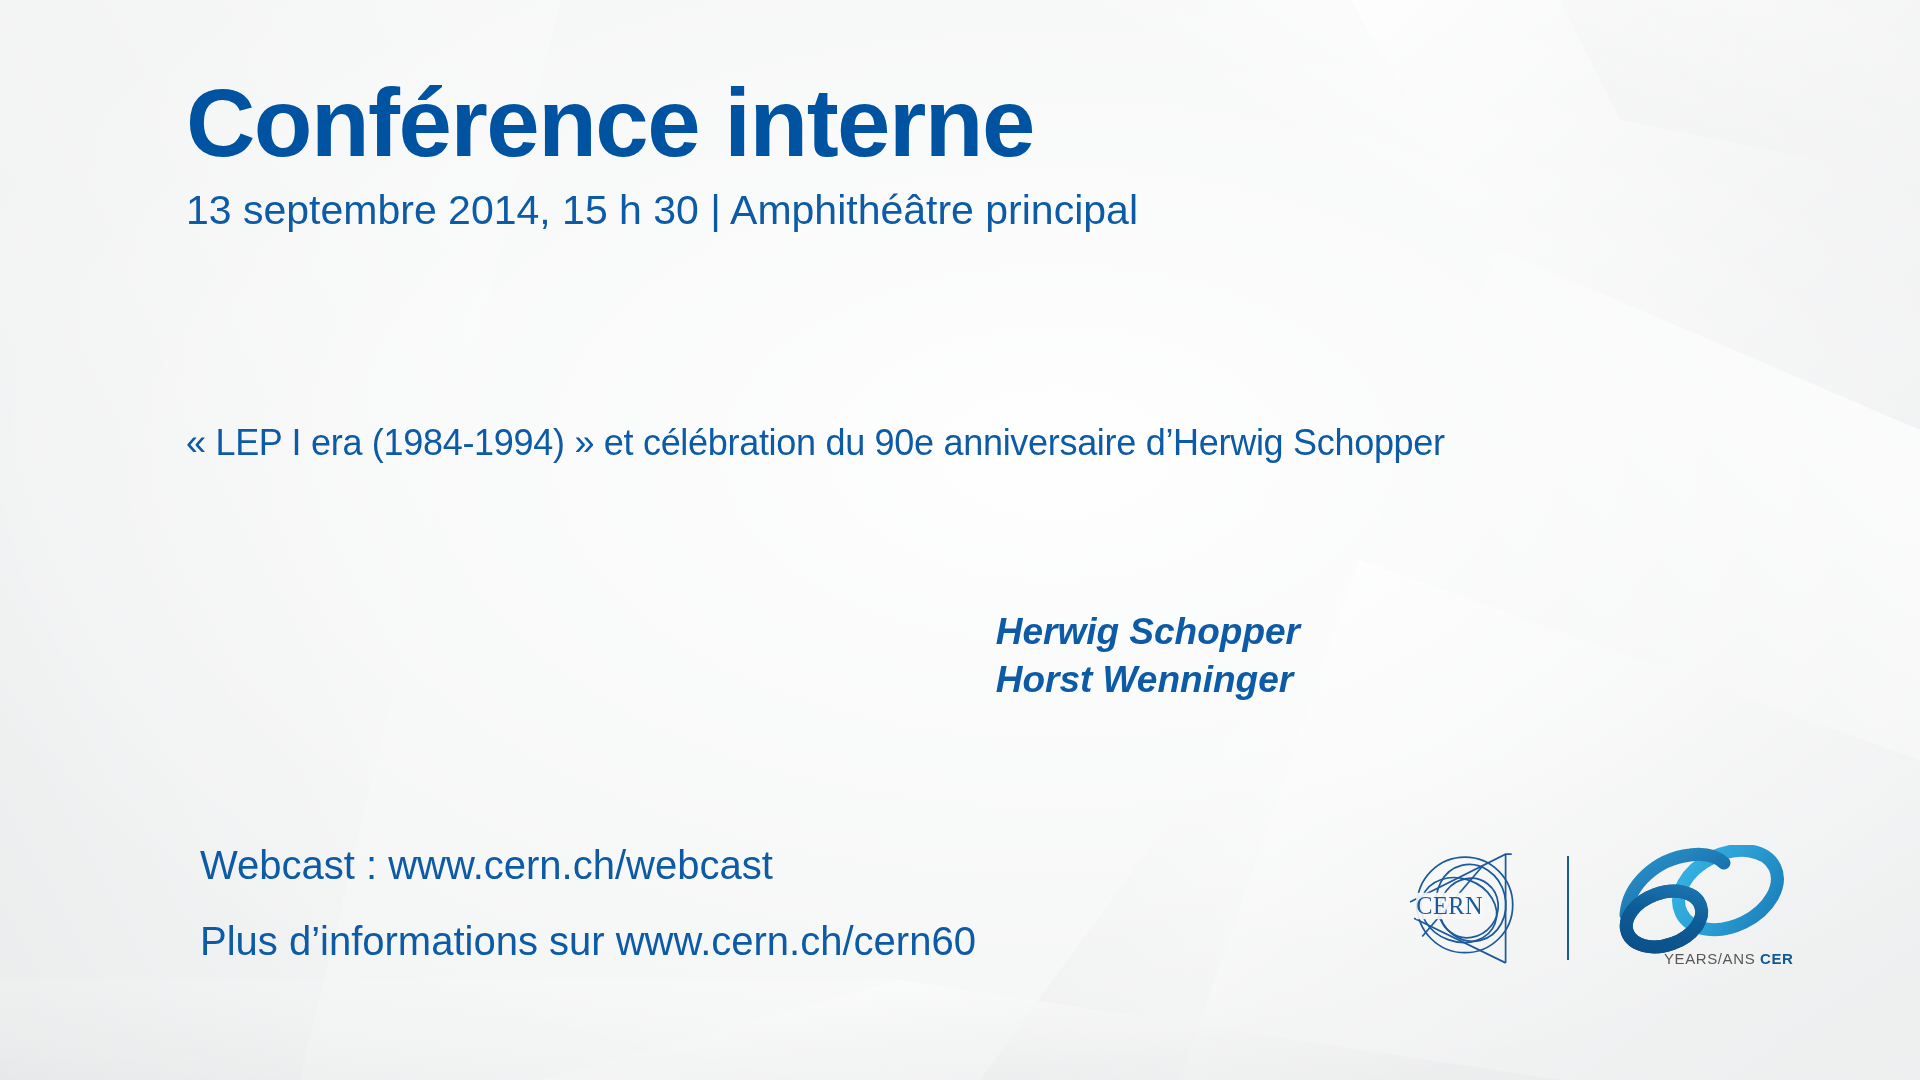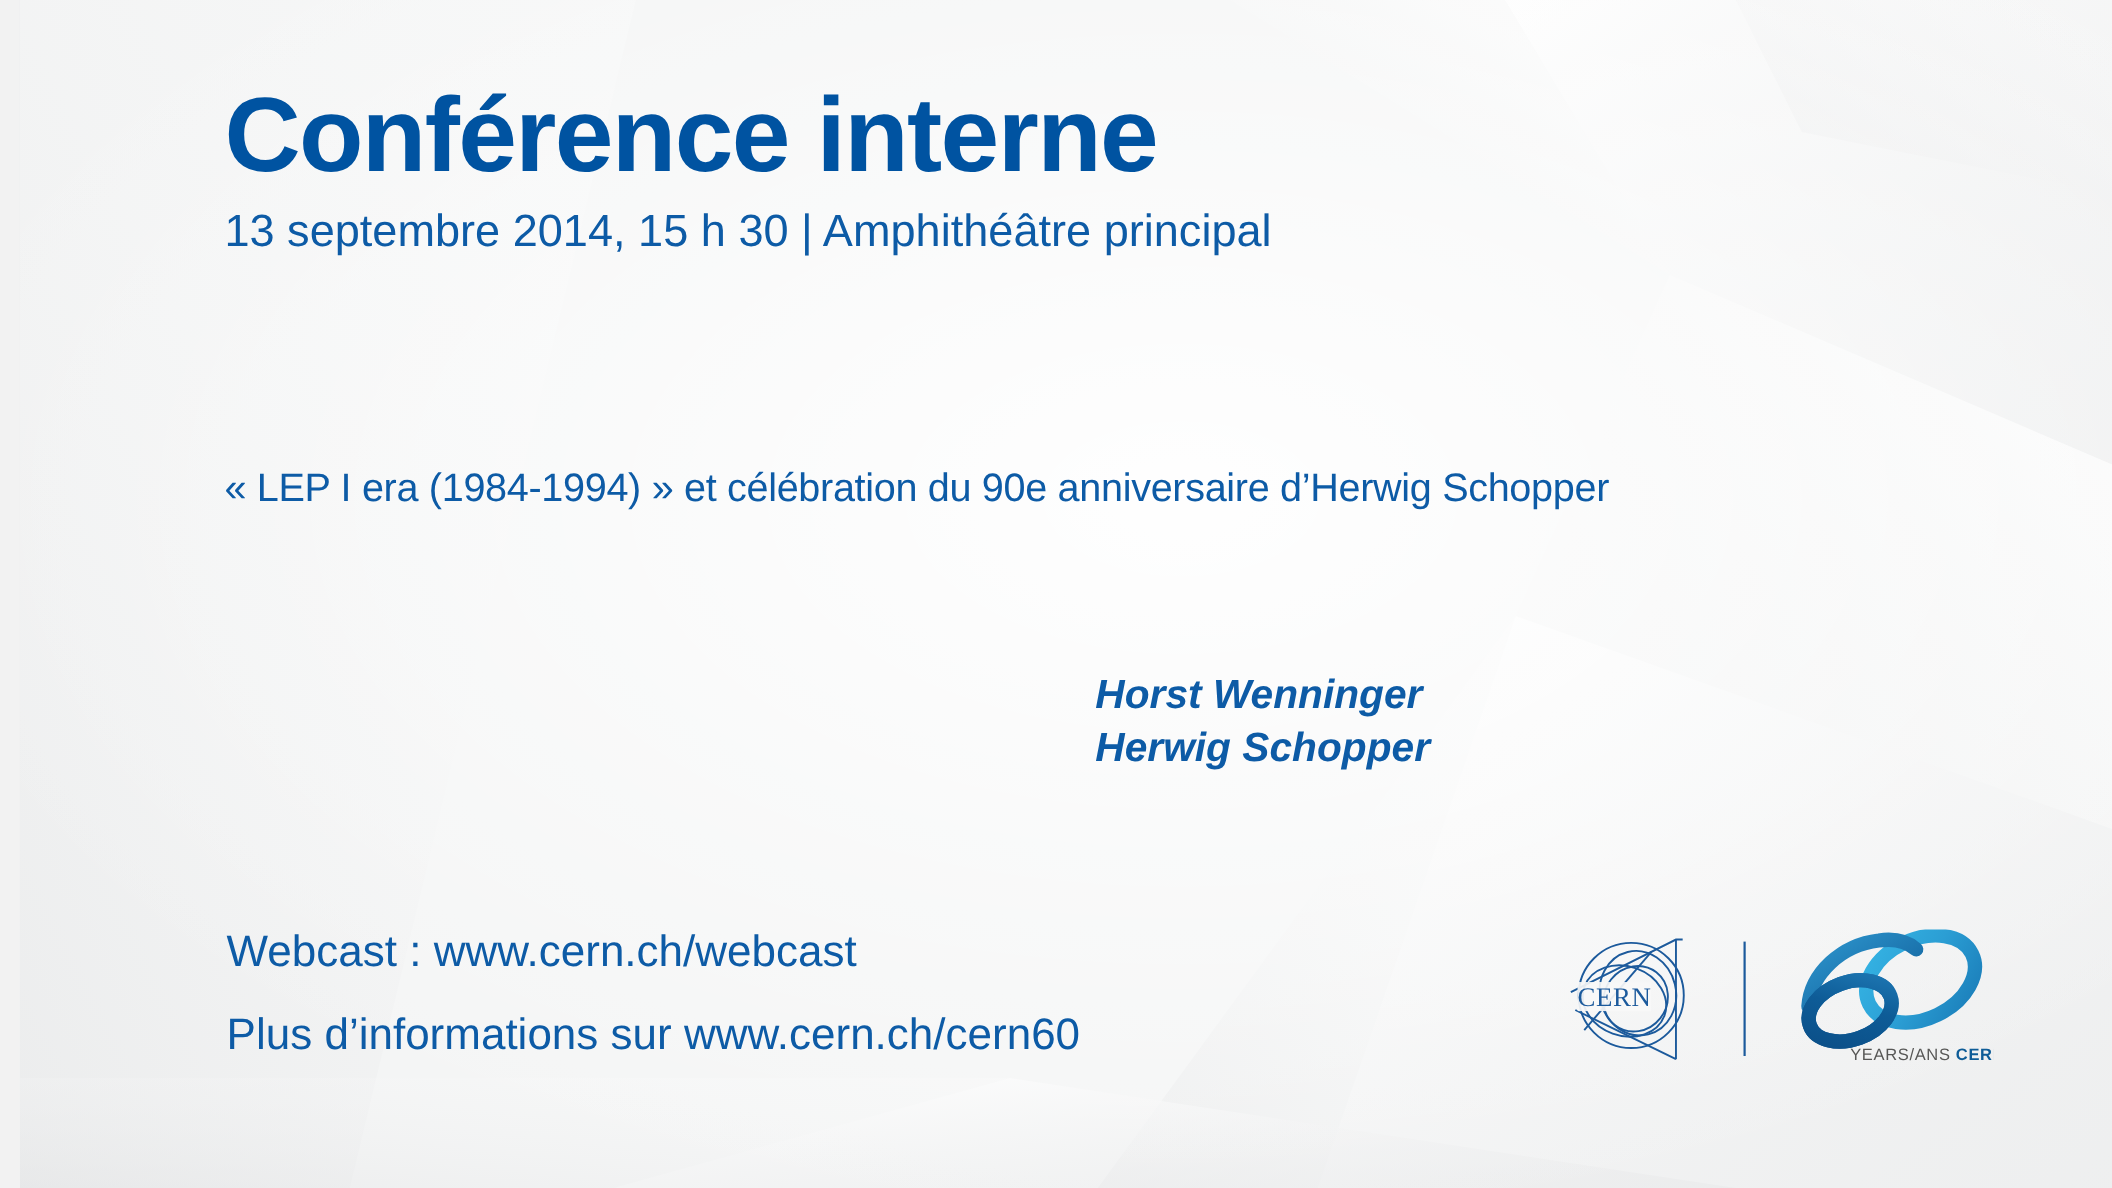--- a/index.html
+++ b/index.html
@@ -15,21 +15,20 @@
     position:relative;
   }
 
   
   #poster {
     position:absolute;
     inset:0;
     background:
       linear-gradient(105deg,#e9eaeb 0%,#f2f3f3 18%,#fafafa 42%,#fdfdfd 62%,#f6f6f6 84%,#f0f1f1 100%);
     overflow:hidden;
-    margin-left:18px;
   }
   #bg-facets { position:absolute; inset:0; width:1920px; height:1080px; }
 
   
   .wrap { position:absolute; inset:0; }
 
   #heading-block { position:absolute; left:186px; top:74px; }
 
   #event-title {
     font-size:96px;
@@ -69,21 +68,21 @@
   }
   .speaker {
     font-size:37px;
     font-style:italic;
     font-weight:bold;
     color:#0d5ba6;
     line-height:1.31;
     white-space:nowrap;
   }
 
-  #info-block { position:absolute; left:188px; top:845px; }
+  #info-block { position:absolute; left:200px; top:845px; }
   .info-line {
     font-size:40px;
     font-weight:400;
     color:#0d5ba6;
     line-height:1.0;
     white-space:nowrap;
   }
   .info-line + .info-line { margin-top:36px; }
   .info-line b { font-weight:normal; }
 
@@ -146,22 +145,22 @@
     <div id="heading-block">
       <div id="event-title">Conférence interne</div>
       <div id="event-meta">13 septembre 2014, 15 h 30 | Amphithéâtre principal</div>
     </div>
 
     <div id="talk-block">
       <div id="talk-title">« LEP I era (1984-1994) » et célébration du 90e anniversaire d’Herwig Schopper</div>
     </div>
 
     <div id="speakers-block">
+      <div class="speaker">Herwig Schopper</div>
       <div class="speaker">Horst Wenninger</div>
-      <div class="speaker">Herwig Schopper</div>
     </div>
 
     <div id="info-block">
       <div class="info-line"><span>Webcast : </span><span>www.cern.ch/webcast</span></div>
       <div class="info-line"><span>Plus d’informations sur </span><b>www.cern.ch/cern60</b></div>
     </div>
 
     <div id="logo-block">
 
       <svg id="cern-logo" viewBox="0 0 120 120" aria-label="CERN">

